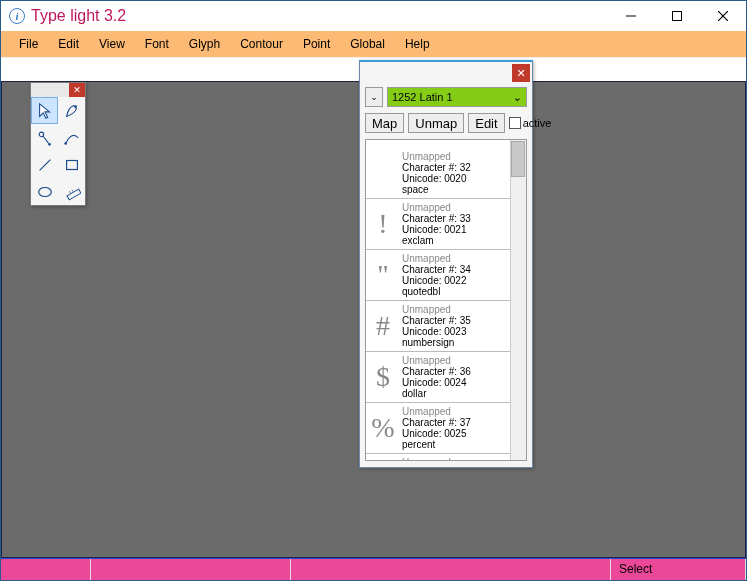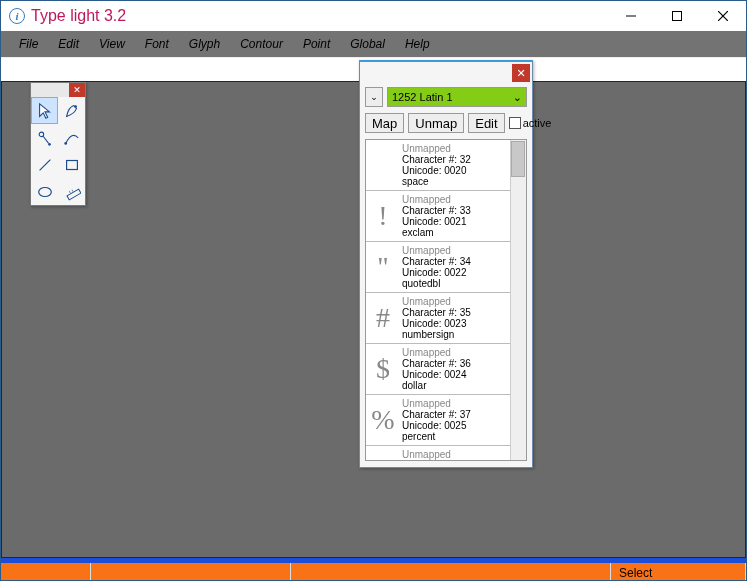--- a/index.html
+++ b/index.html
@@ -3,25 +3,25 @@
 <meta charset="utf-8">
 <style>
 * { box-sizing: border-box; margin: 0; padding: 0; }
 body { font-family: "Segoe UI", Tahoma, sans-serif; font-size: 12px; background: #fff; }
 .window { width: 747px; height: 581px; border: 1px solid #2a5b8a; position: relative; background: #fff; display: flex; flex-direction: column; }
 .titlebar { height: 30px; display: flex; align-items: center; padding: 0 0 0 8px; background: #fff; }
 .titlebar .app-icon { width: 16px; height: 16px; border: 1.5px solid #3b7bbf; border-radius: 50%; display: flex; align-items: center; justify-content: center; font-style: italic; font-family: Georgia, serif; font-size: 11px; color: #3b7bbf; margin-right: 6px; font-weight: bold; }
 .titlebar .title { font-size: 16px; color: #be185d; flex: 1; }
 .win-controls { display: flex; height: 100%; }
 .win-btn { width: 46px; height: 30px; display: flex; align-items: center; justify-content: center; background: #fff; cursor: pointer; }
-.menubar { height: 26px; display: flex; align-items: center; padding: 0 8px; gap: 0; background: #737373; font-style: italic; }
+.menubar { height: 26px; display: flex; align-items: center; padding: 0 8px; gap: 0; background: #fdba74; }
 .menu-item { padding: 4px 10px; font-size: 12px; color: #000; cursor: pointer; }
 .toolbar-strip { height: 24px; background: #fff; border-top: 1px solid #eee; }
 .workspace { flex: 1; background: #6b6b6b; position: relative; border: 1px solid #224; }
-.statusbar { height: 22px; background: #f97316; display: flex; border-top: 5px solid #1d4ed8; }
+.statusbar { height: 22px; background: #ec4899; display: flex; border-top: 1px solid #1d4ed8; }
 .status-cell { border-right: 1px solid #ddd; padding: 3px 8px; font-size: 12px; }
 .status-cell.a { width: 90px; }
 .status-cell.b { width: 200px; }
 .status-cell.c { flex: 1; }
 .status-cell.d { width: 135px; text-align: left; }
 
 
 .tool-palette { position: absolute; left: 28px; top: 0; width: 56px; background: #f5f5f5; border: 1px solid #7a7a7a; box-shadow: 1px 1px 3px rgba(0,0,0,0.3); }
 .palette-title { height: 14px; background: #e8e8e8; display: flex; justify-content: flex-end; }
 .palette-close { width: 16px; height: 14px; background: #c0392b; color: #fff; font-size: 9px; display: flex; align-items: center; justify-content: center; cursor: pointer; }
@@ -36,21 +36,21 @@
 .panel-close { width: 18px; height: 18px; background: #c0392b; color: #fff; display: flex; align-items: center; justify-content: center; font-size: 11px; cursor: pointer; }
 .panel-row { display: flex; align-items: center; padding: 3px 5px; gap: 4px; }
 .dropdown-toggle { width: 18px; height: 20px; border: 1px solid #999; background: #eee; display: flex; align-items: center; justify-content: center; cursor: pointer; font-size: 9px; }
 .encoding-select { flex: 1; height: 20px; border: 1px solid #999; background: #84cc16; font-size: 11px; padding: 0 4px; display: flex; align-items: center; justify-content: space-between; cursor: pointer; }
 .btn { height: 20px; border: 1px solid #999; background: #eee; font-size: 13px; padding: 0 6px; cursor: pointer; display: flex; align-items: center; }
 .checkbox-wrap { display: flex; gap: 2px; font-size: 11px; }
 .checkbox { width: 12px; height: 12px; border: 1px solid #555; background: #fff; cursor: pointer; }
 .glyph-list { margin: 3px 5px 6px 5px; border: 1px solid #999; background: #fff; height: 322px; overflow: hidden; position: relative; }
 .glyph-scroll-track { position: absolute; right: 0; top: 0; width: 16px; height: 100%; background: #efefef; border-left: 1px solid #ccc; }
 .glyph-scroll-thumb { position: absolute; right: 1px; top: 1px; width: 14px; height: 36px; background: #c8c8c8; border: 1px solid #aaa; cursor: pointer; }
-.glyph-items { position: absolute; left: 0; top: 0; right: 16px; }
+.glyph-items { position: absolute; left: 0; top: 8px; right: 16px; }
 .glyph-item { border-bottom: 1px solid #bbb; display: flex; min-height: 46px; }
 .glyph-preview { width: 34px; display: flex; align-items: center; justify-content: center; font-family: Georgia, "Times New Roman", serif; font-size: 28px; color: #888; }
 .glyph-info { flex: 1; padding: 3px 2px; font-size: 10px; line-height: 11px; color: #000; }
 .glyph-info .status { color: #888; }
 </style>
 </head>
 <body>
 
 <div class="window">
   <div class="titlebar">

